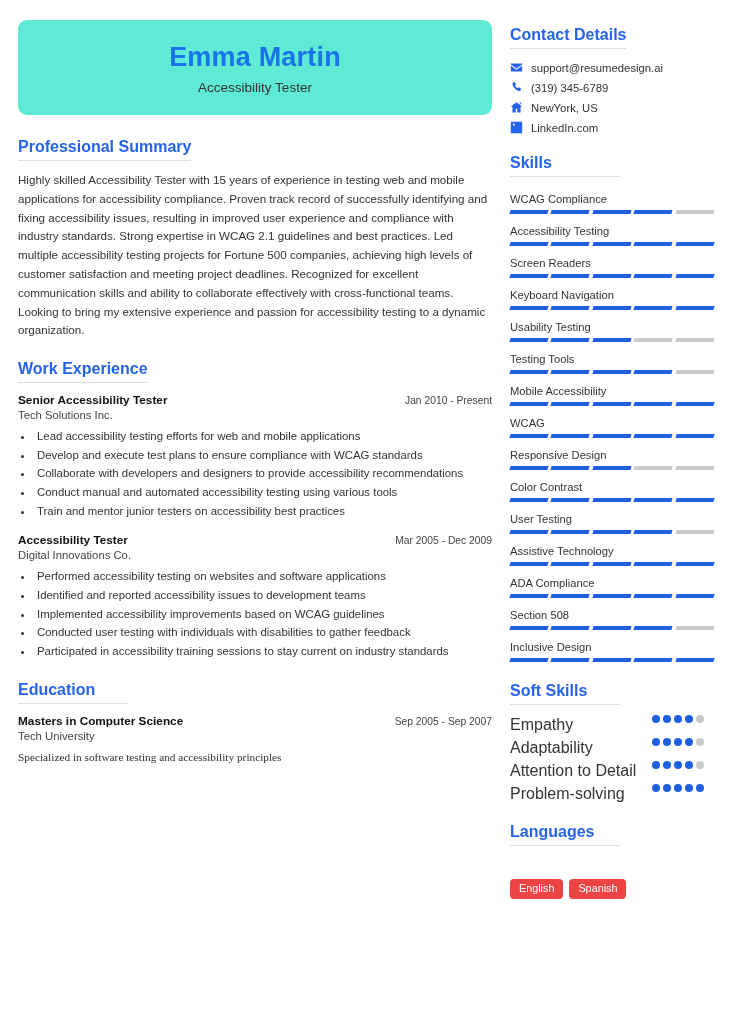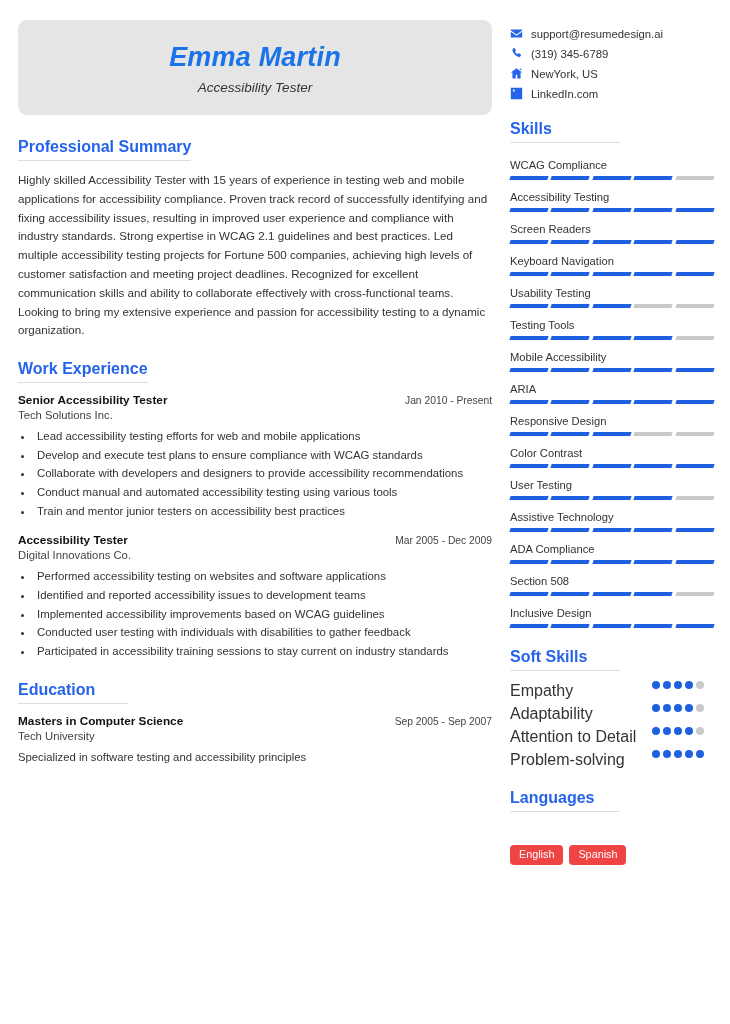--- a/index.html
+++ b/index.html
@@ -25,26 +25,25 @@
     display: flex;
     padding: 20px 18px 0 18px;
     gap: 18px;
   }
 
   .col-left  { width: 474px; flex: 0 0 474px; }
   .col-right { width: 204px; flex: 0 0 204px; padding-top: 5px; }
 
   
   .header-card {
-    background: #e5e5e5;
+    background: #5eead4;
     border-radius: 9px;
     padding: 22px 10px 20px 10px;
     text-align: center;
     margin-bottom: 22px;
-    font-style: italic;
   }
   .header-name {
     font-size: 27px;
     font-weight: bold;
     color: #1a73e8;
     letter-spacing: .2px;
     line-height: 1.15;
   }
   .header-role {
     font-size: 13.5px;
@@ -97,20 +96,21 @@
   }
   .entry-org {
     font-size: 11.3px;
     color: #444444;
     margin-top: 2px;
   }
   .entry-note {
     font-size: 11.3px;
     color: #333333;
     margin-top: 9px;
+    font-family: Liberation Serif, serif;
   }
   ul.bullets {
     margin: 7px 0 0 16px;
   }
   ul.bullets li {
     font-size: 11.4px;
     line-height: 1.55;
     color: #333333;
     margin-bottom: 1px;
     padding-left: 3px;
@@ -275,20 +275,23 @@
             <div class="entry-note">Specialized in software testing and accessibility principles</div>
           </div>
         </div>
     </div>
 
   </div>
 
   <div class="col-right">
 
     <div class="sec">
+      <div class="sec-head-wrap">
+        <div class="sec-head">Contact Details</div>
+      </div>
       <div class="contact-list" id="contact-list">
           <div class="contact-row">
             <span class="contact-icon">
               <svg viewBox="0 0 16 16" width="13" height="13" fill="currentColor">
                 <path d="M1 3.2h14v1.1L8 9.2 1 4.3V3.2zm0 2.6 7 4.9 7-4.9v7.2H1V5.8z"></path>
               </svg>
             </span>
             <span class="contact-text">support@resumedesign.ai</span>
           </div>
           <div class="contact-row">
@@ -387,21 +390,21 @@
             <div class="skill-name">Mobile Accessibility</div>
             <div class="skill-bar">
               <span class="seg on"></span>
               <span class="seg on"></span>
               <span class="seg on"></span>
               <span class="seg on"></span>
               <span class="seg on"></span>
             </div>
           </div>
           <div class="skill-item">
-            <div class="skill-name">ARIA</div>
+            <div class="skill-name">WCAG</div>
             <div class="skill-bar">
               <span class="seg on"></span>
               <span class="seg on"></span>
               <span class="seg on"></span>
               <span class="seg on"></span>
               <span class="seg on"></span>
             </div>
           </div>
           <div class="skill-item">
             <div class="skill-name">Responsive Design</div>

